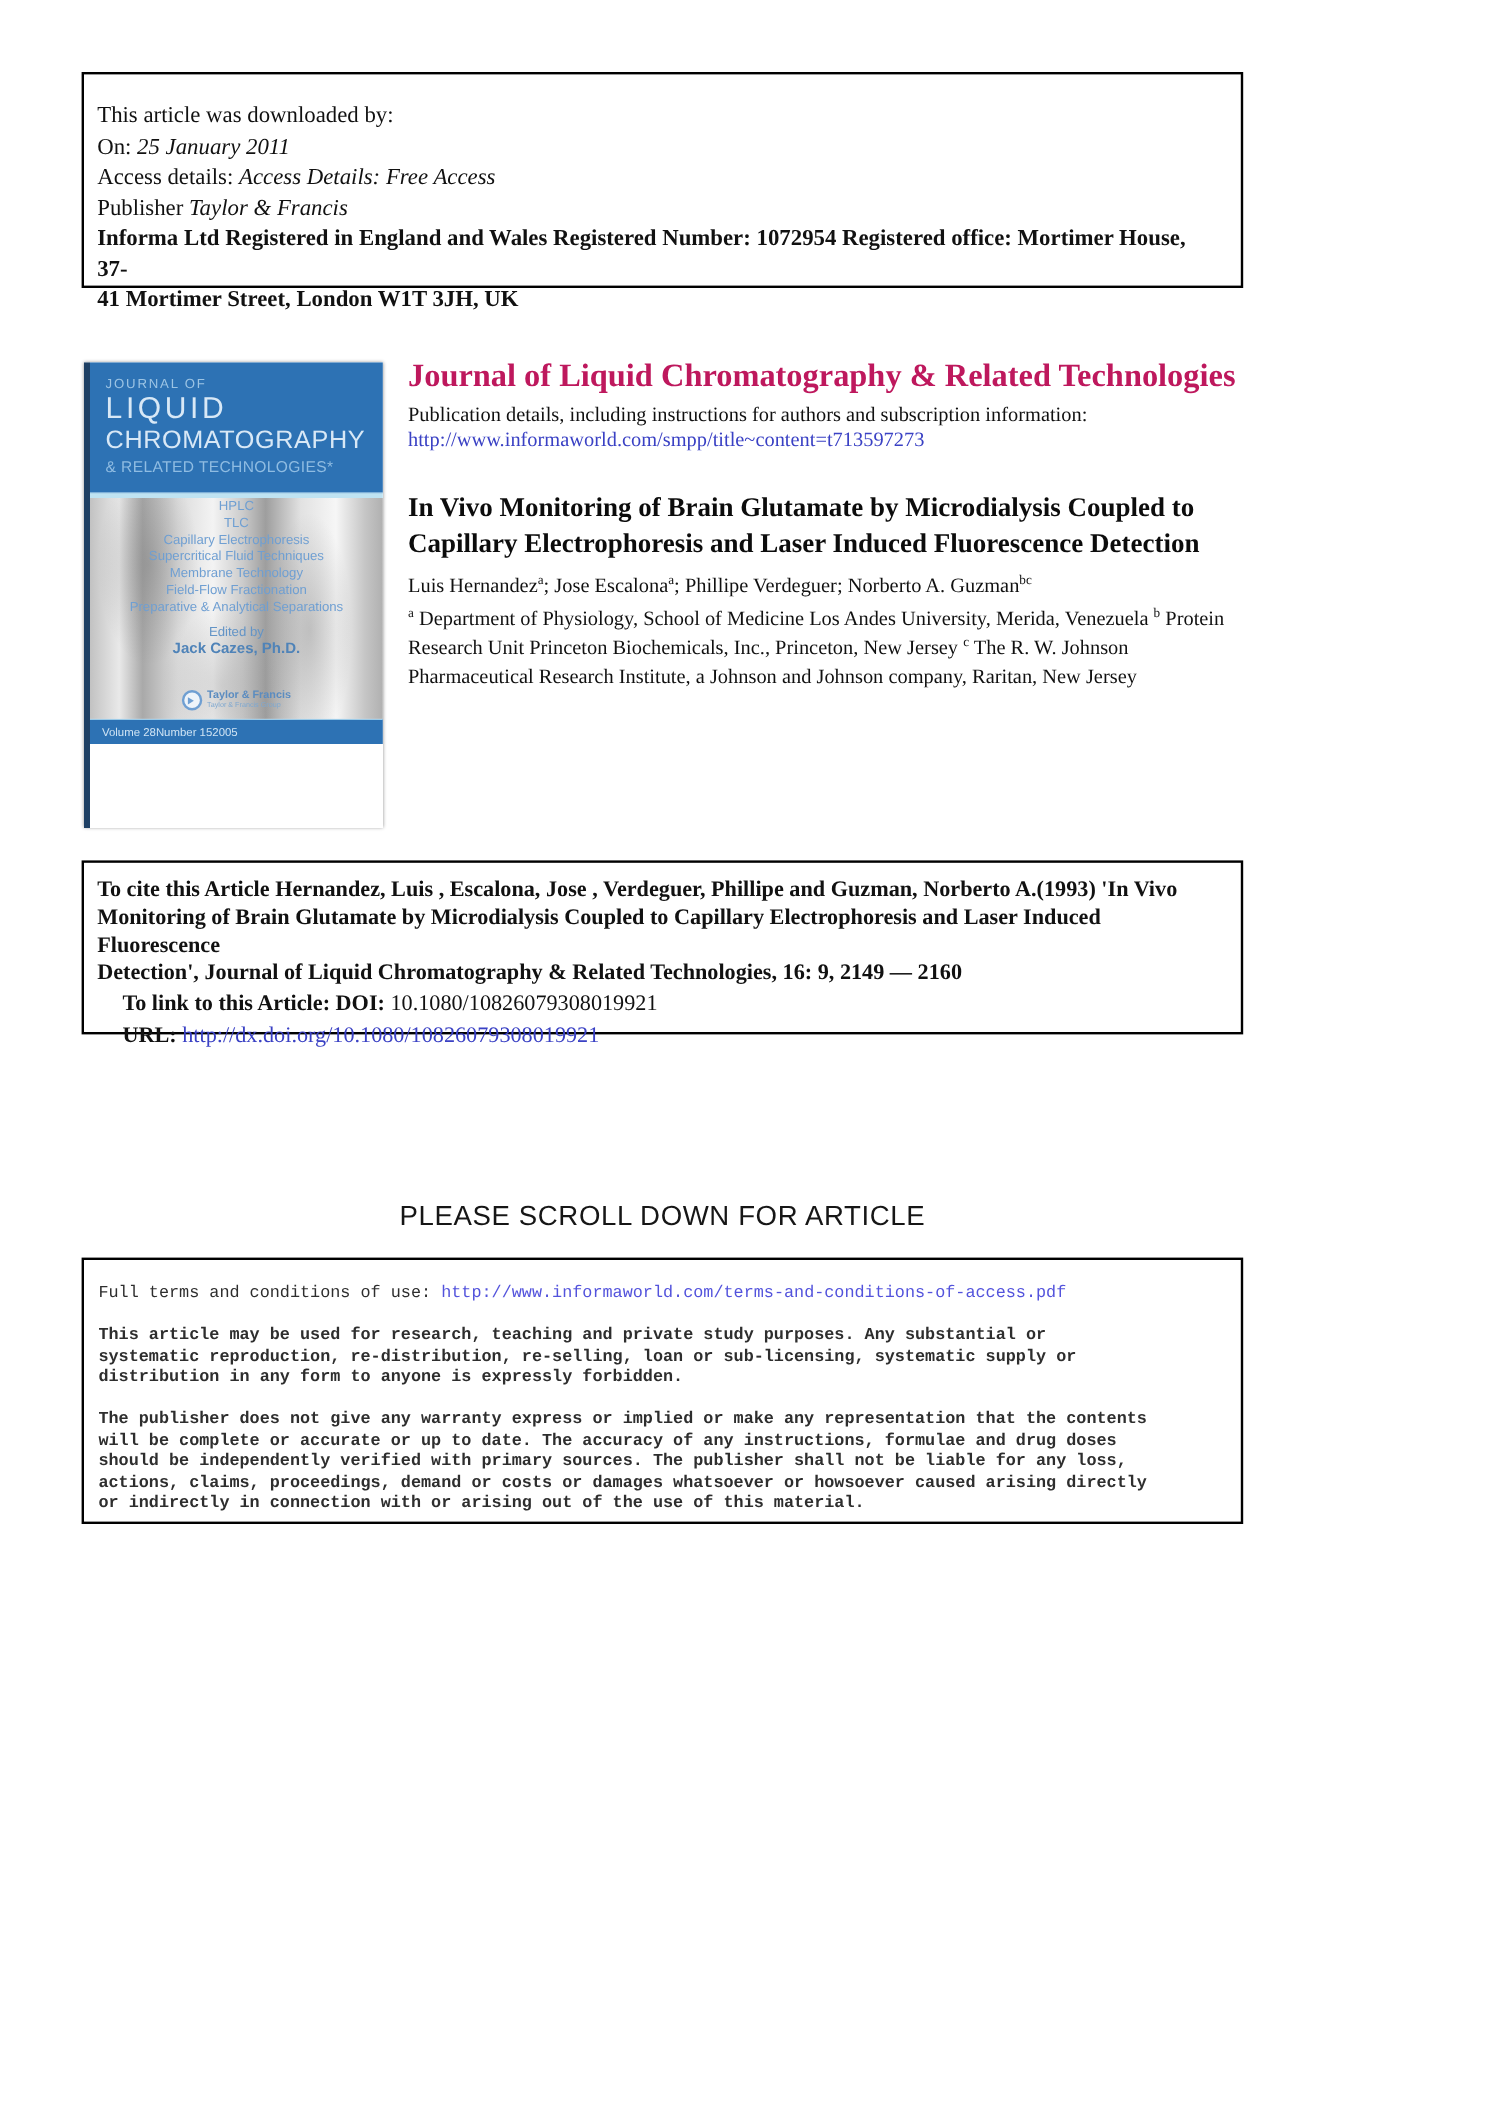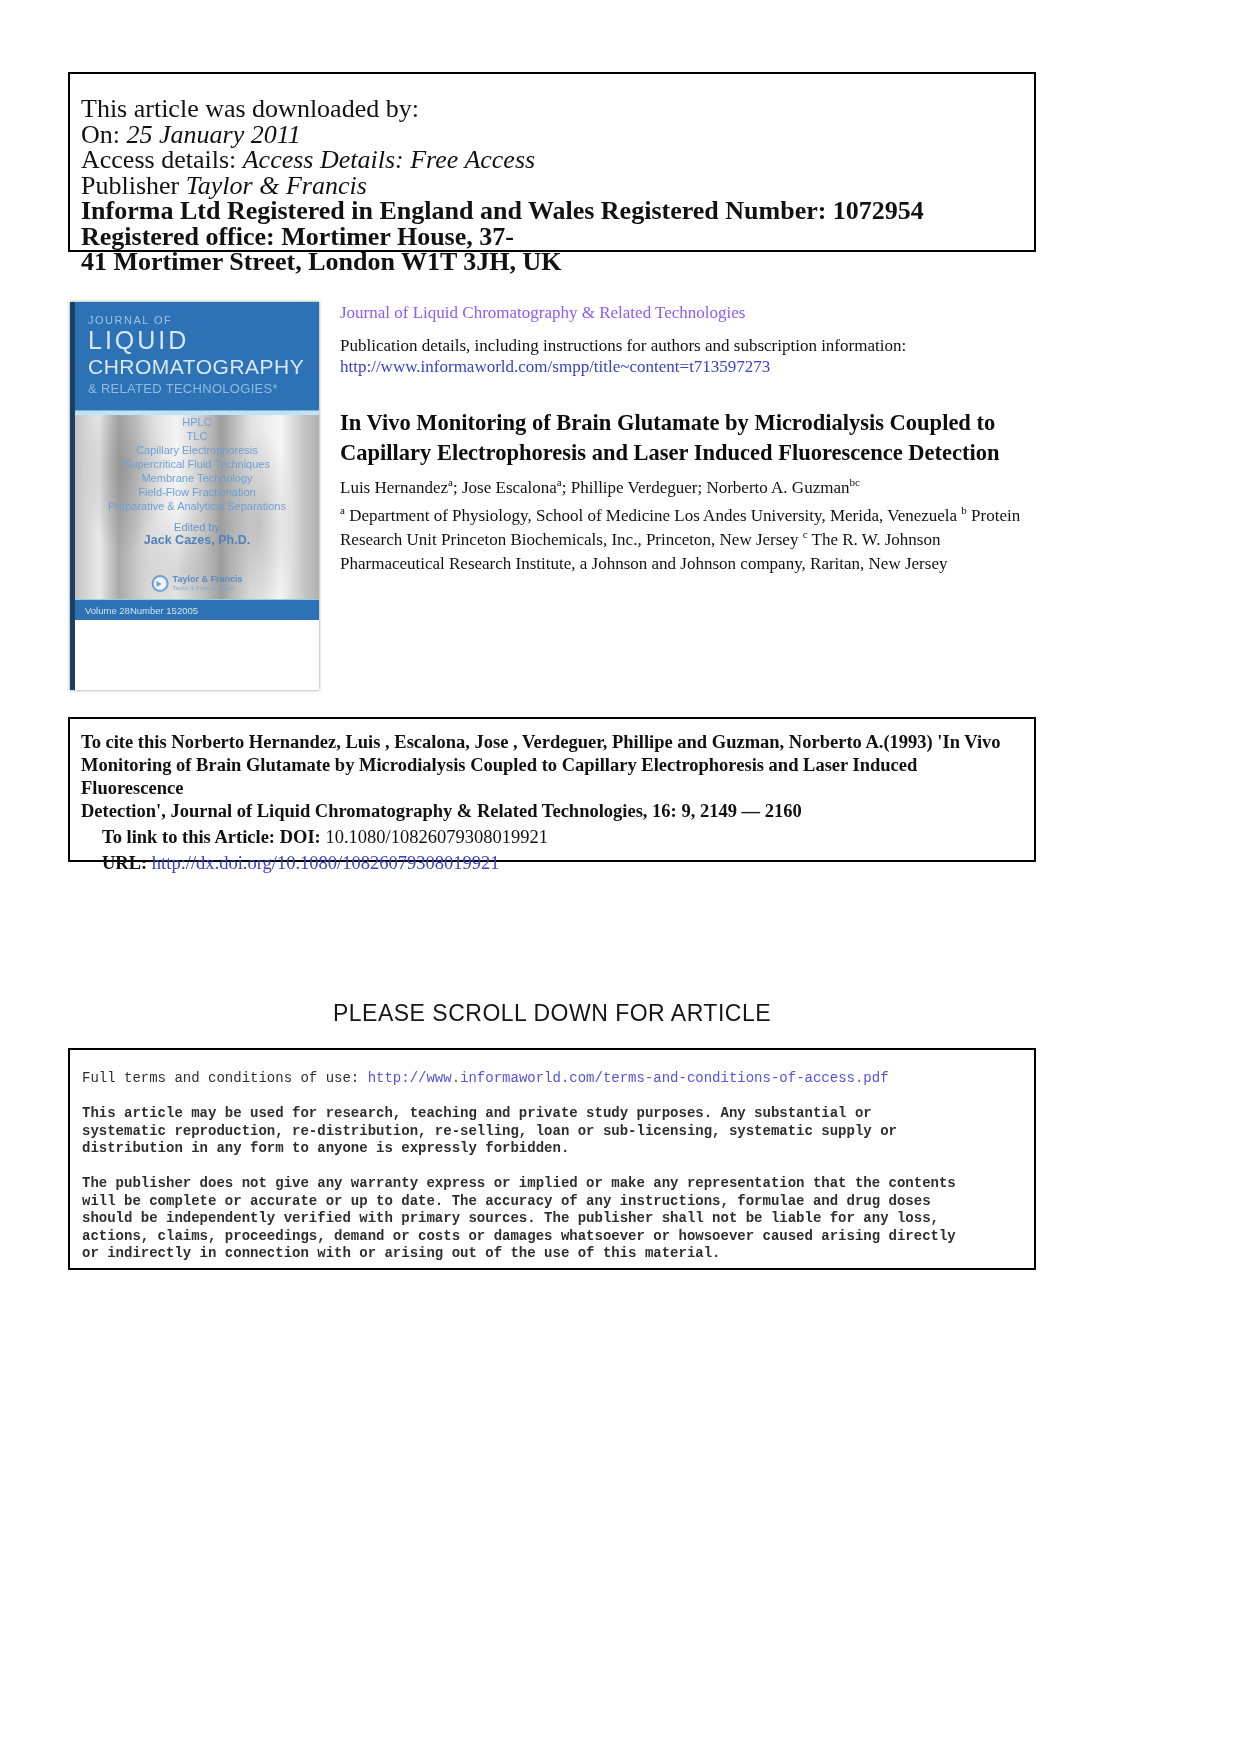--- a/index.html
+++ b/index.html
@@ -12,21 +12,21 @@
     position:absolute; left:68px; width:968px; box-sizing:border-box;
     border:2px solid #000; background:#fff;
   }
   .prelines { white-space:pre-line;font-weight:bold; }
   .ital { font-style:italic; }
   a { cursor:pointer; text-decoration:none; }
   .link  { color:#3a41c4; }
   .mlink { color:#5353dc; }
 
   
-  .top-box { top:72px; height:180px; padding:22px 36px 0 11px; font-size:26px; line-height:25.5px; }
+  .top-box { top:60px; height:180px; padding:22px 36px 0 11px; font-size:19px; line-height:25.5px; }
 
   
   .cover {
     position:absolute; left:70px; top:302px; width:249px; height:388px;
     box-sizing:border-box; border-left:5px solid #1d3f63;
     box-shadow:0 0 3px rgba(0,0,0,.45);
     font-family:"Liberation Sans", sans-serif;
   }
   .cover-head { height:108px; background:#2d72b4; padding:12px 6px 0 13px; box-sizing:border-box; overflow:hidden; }
   .c-jof { font-size:11px; letter-spacing:1.5px; color:#9cc4e4; }
@@ -58,21 +58,21 @@
   .c-logo-name { font-size:9px; font-weight:bold; color:#5b8cc0; }
   .c-logo-sub  { font-size:6px; color:#7fa8d0; }
   .cover-foot {
     height:20px; background:#2d72b4; border-top:1px solid #9ccbe8;
     display:flex; align-items:center;
     padding:0 10px; font-size:9.5px; color:#d0e4f4;
   }
 
   
   .right-col { position:absolute; left:340px; top:300px; width:702px; }
-  .j-title { margin:0; font-size:17px; line-height:26px; font-weight:normal; color:#8b5cf6; }
+  .j-title { margin:0; font-size:27px; line-height:26px; font-weight:bold; color:#be185d; }
   .j-pub   { margin-top:9px; font-size:17px; line-height:21px; }
   .j-link  { display:block; margin-top:1px; font-size:17px; }
   .a-title { margin:31px 0 0 0; font-size:22.5px; line-height:30px; font-weight:bold; color:#0c0c0c; }
   .authors { margin-top:9px; font-size:17px; line-height:22px; }
   .affil   { margin-top:5px; font-size:17px; line-height:24px; }
   sup { font-size:11px; line-height:0; }
 
   
   .cite-box { top:717px; height:145px; padding:12px 30px 0 11px; font-size:18.5px; line-height:23px; }
   .cite-box p { margin:0; }
@@ -153,21 +153,21 @@
     <h2 class="a-title">In Vivo Monitoring of Brain Glutamate by Microdialysis Coupled to Capillary Electrophoresis and Laser Induced Fluorescence Detection</h2>
     <div class="authors">
       <span><span>Luis Hernandez</span><sup>a</sup><span>; </span></span><span><span>Jose Escalona</span><sup>a</sup><span>; </span></span><span><span>Phillipe Verdeguer</span><sup></sup><span>; </span></span><span><span>Norberto A. Guzman</span><sup>bc</sup><span></span></span>
     </div>
     <div class="affil">
       <span><sup>a</sup> <span>Department of Physiology, School of Medicine Los Andes University, Merida, Venezuela </span></span><span><sup>b</sup> <span>Protein Research Unit Princeton Biochemicals, Inc., Princeton, New Jersey </span></span><span><sup>c</sup> <span>The R. W. Johnson Pharmaceutical Research Institute, a Johnson and Johnson company, Raritan, New Jersey</span></span>
     </div>
   </section>
 
   <section class="box cite-box">
-    <p class="prelines"><b>To cite this Norberto</b><span> Hernandez, Luis , Escalona, Jose , Verdeguer, Phillipe and Guzman, Norberto A.(1993) 'In Vivo
+    <p class="prelines"><b>To cite this Article</b><span> Hernandez, Luis , Escalona, Jose , Verdeguer, Phillipe and Guzman, Norberto A.(1993) 'In Vivo
 Monitoring of Brain Glutamate by Microdialysis Coupled to Capillary Electrophoresis and Laser Induced Fluorescence
 Detection', Journal of Liquid Chromatography &amp; Related Technologies, 16: 9, 2149 — 2160</span></p>
     <p><b>To link to this Article: DOI:</b><span> 10.1080/10826079308019921</span></p>
     <p><b>URL:</b> <a class="link">http://dx.doi.org/10.1080/10826079308019921</a></p>
   </section>
 
   <div class="scroll-note">PLEASE SCROLL DOWN FOR ARTICLE</div>
 
   <section class="box terms-box">
     <div><span>Full terms and conditions of use: </span><a class="mlink">http://www.informaworld.com/terms-and-conditions-of-access.pdf</a></div>

